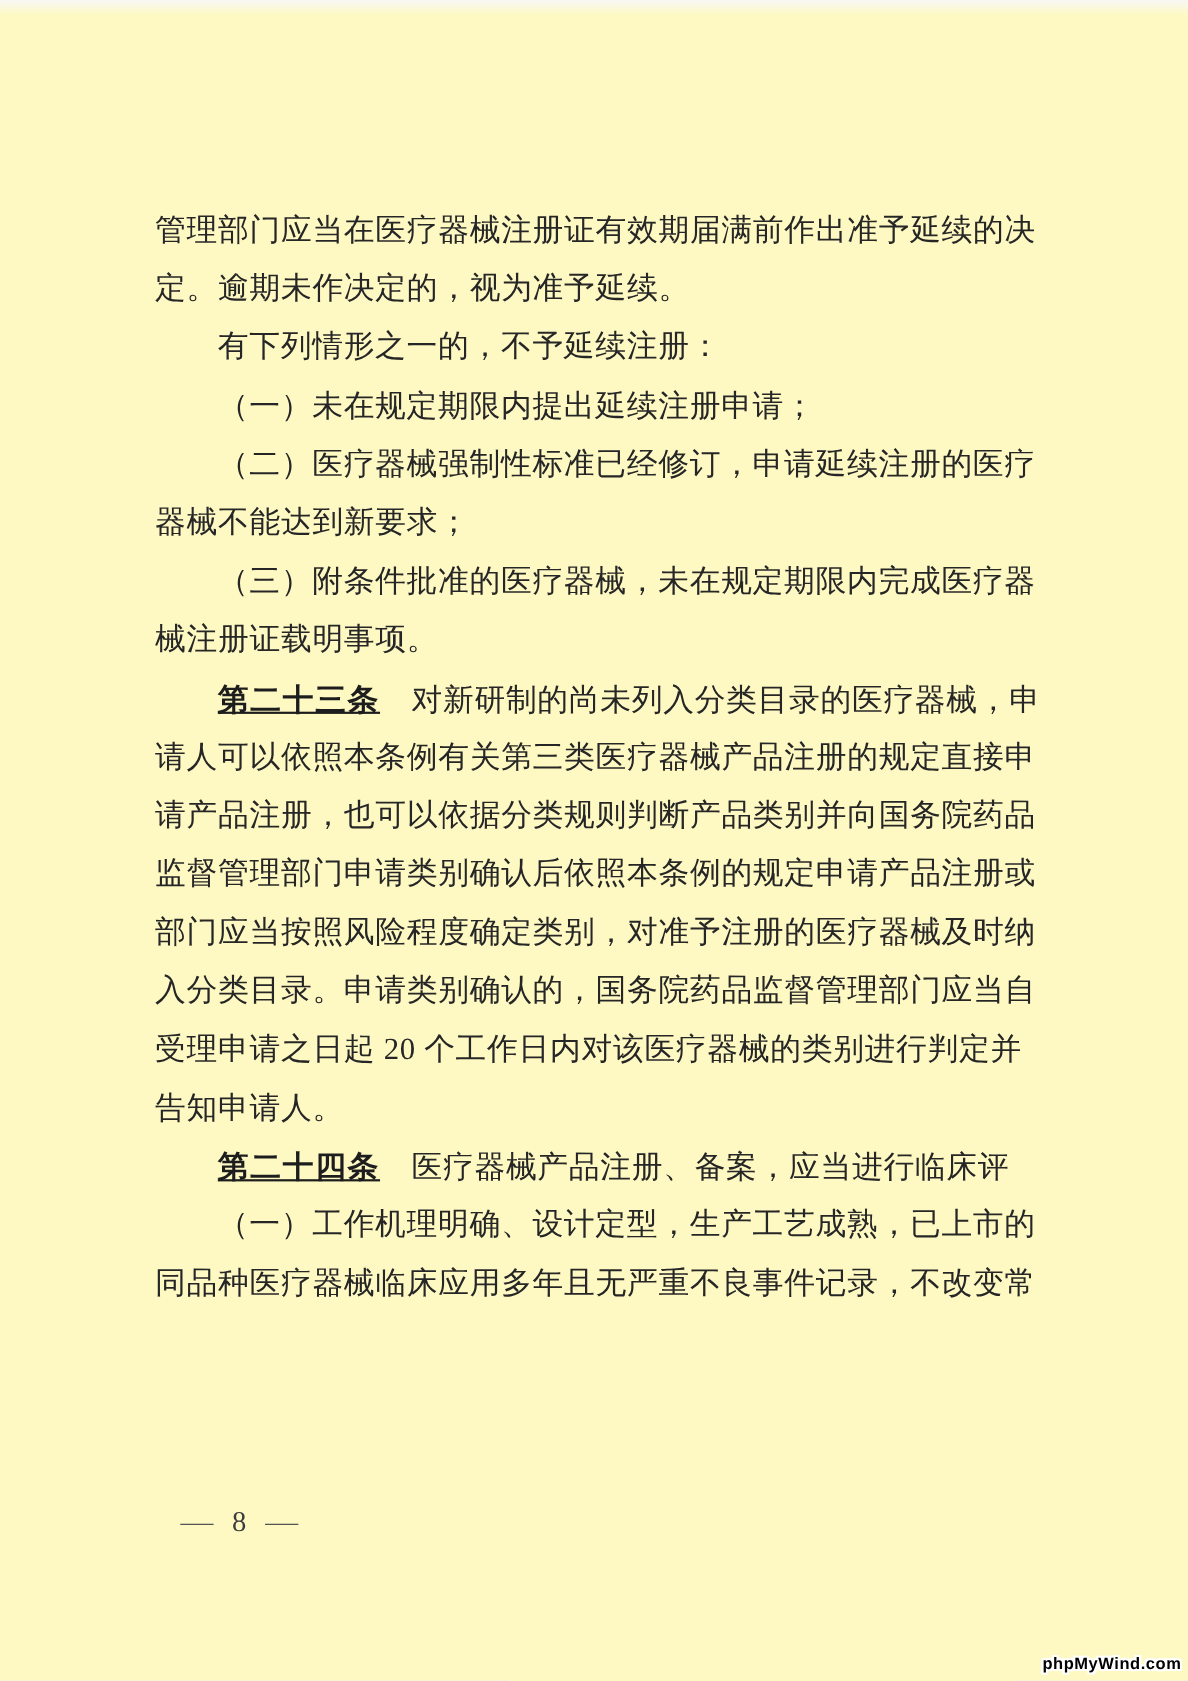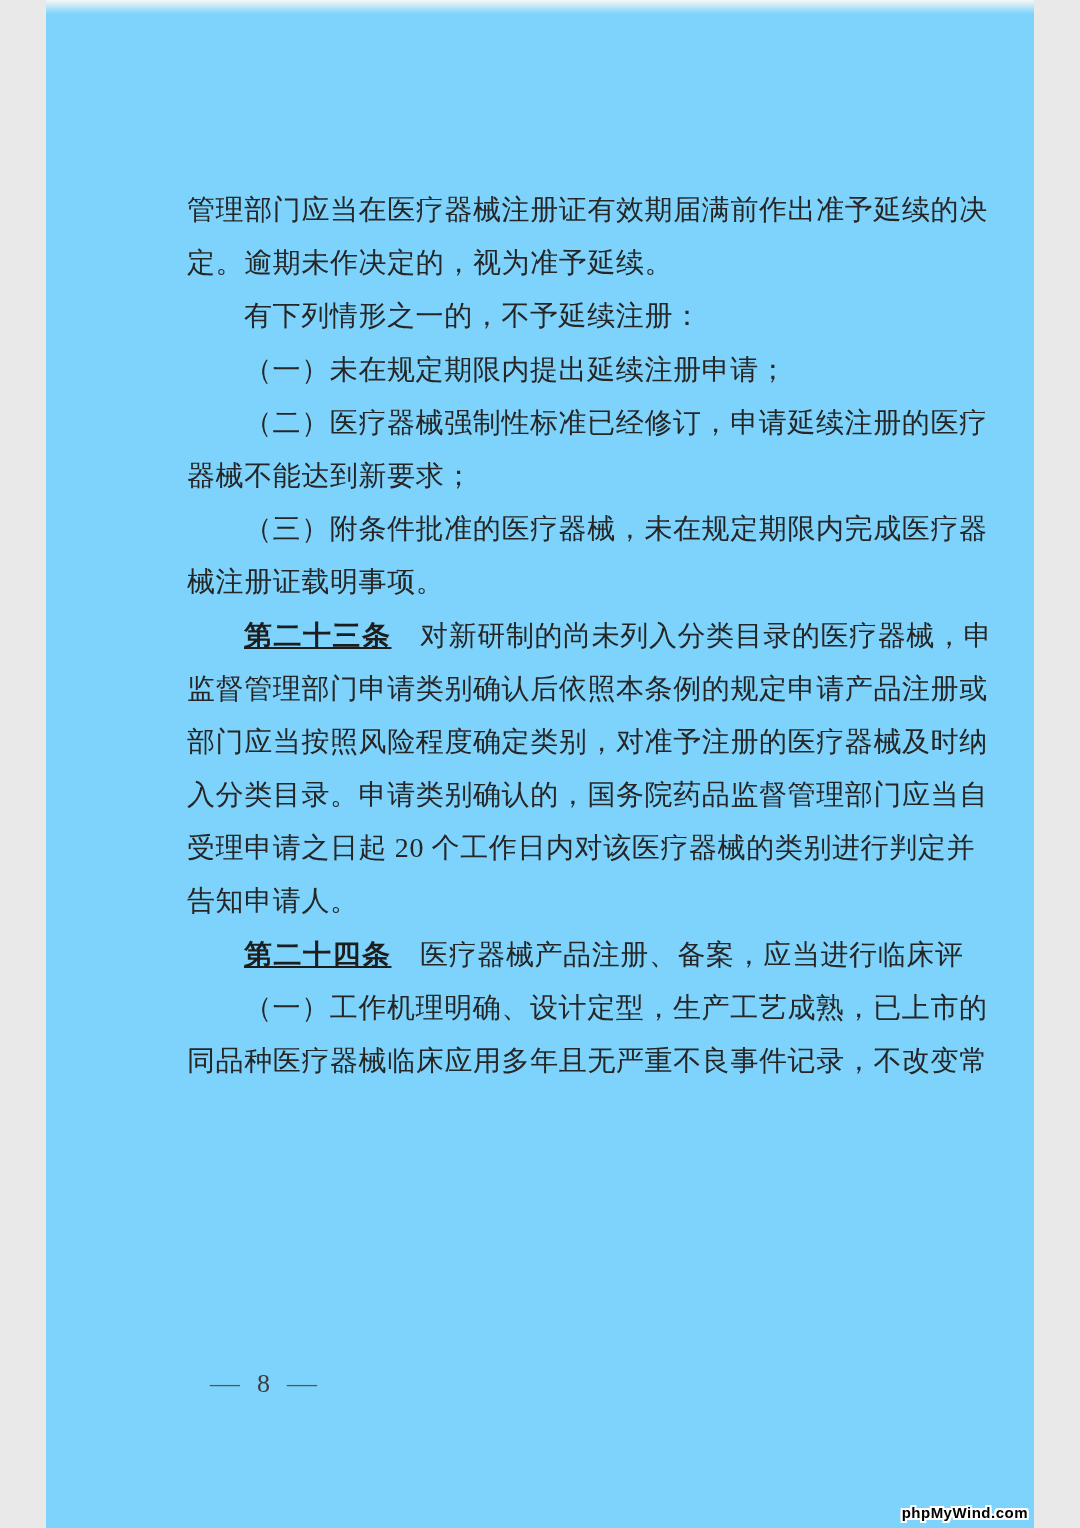--- a/index.html
+++ b/index.html
@@ -2,24 +2,24 @@
 <html><head>
 <meta charset="utf-8">
 <style>
   html, body {
     margin: 0;
     padding: 0;
     background: #e9e9e9;
   }
   .page {
     position: relative;
-    width: 988px;
+    width: 1080px;
     height: 1528px;
     margin: 0 auto;
-    background: #7dd3fc;
+    background: #fef9c3;
     overflow: hidden;
     font-family: "Liberation Serif", "DejaVu Serif", serif;
   }
   
   .page::before {
     content: "";
     position: absolute;
     left: 0; top: 0; right: 0;
     height: 14px;
     background: linear-gradient(#f7f7f4, rgba(255,255,255,0));
@@ -93,20 +93,22 @@
   <div class="text-block">
       <div class="line"><span>管理部门应当在医疗器械注册证有效期届满前作出准予延续的决</span></div>
       <div class="line"><span>定。逾期未作决定的，视为准予延续。</span></div>
       <div class="line indent"><span>有下列情形之一的，不予延续注册：</span></div>
       <div class="line indent"><span>（一）未在规定期限内提出延续注册申请；</span></div>
       <div class="line indent"><span>（二）医疗器械强制性标准已经修订，申请延续注册的医疗</span></div>
       <div class="line"><span>器械不能达到新要求；</span></div>
       <div class="line indent"><span>（三）附条件批准的医疗器械，未在规定期限内完成医疗器</span></div>
       <div class="line"><span>械注册证载明事项。</span></div>
       <div class="line indent"><span class="article-no">第二十三条</span><span>　对新研制的尚未列入分类目录的医疗器械，申</span></div>
+      <div class="line"><span>请人可以依照本条例有关第三类医疗器械产品注册的规定直接申</span></div>
+      <div class="line"><span>请产品注册，也可以依据分类规则判断产品类别并向国务院药品</span></div>
       <div class="line"><span>监督管理部门申请类别确认后依照本条例的规定申请产品注册或</span></div>
       <div class="line"><span>部门应当按照风险程度确定类别，对准予注册的医疗器械及时纳</span></div>
       <div class="line"><span>入分类目录。申请类别确认的，国务院药品监督管理部门应当自</span></div>
       <div class="line"><span>受理申请之日起 20 个工作日内对该医疗器械的类别进行判定并</span></div>
       <div class="line"><span>告知申请人。</span></div>
       <div class="line indent"><span class="article-no">第二十四条</span><span>　医疗器械产品注册、备案，应当进行临床评</span></div>
       <div class="line indent"><span>（一）工作机理明确、设计定型，生产工艺成熟，已上市的</span></div>
       <div class="line"><span>同品种医疗器械临床应用多年且无严重不良事件记录，不改变常</span></div>
     </div>
 

